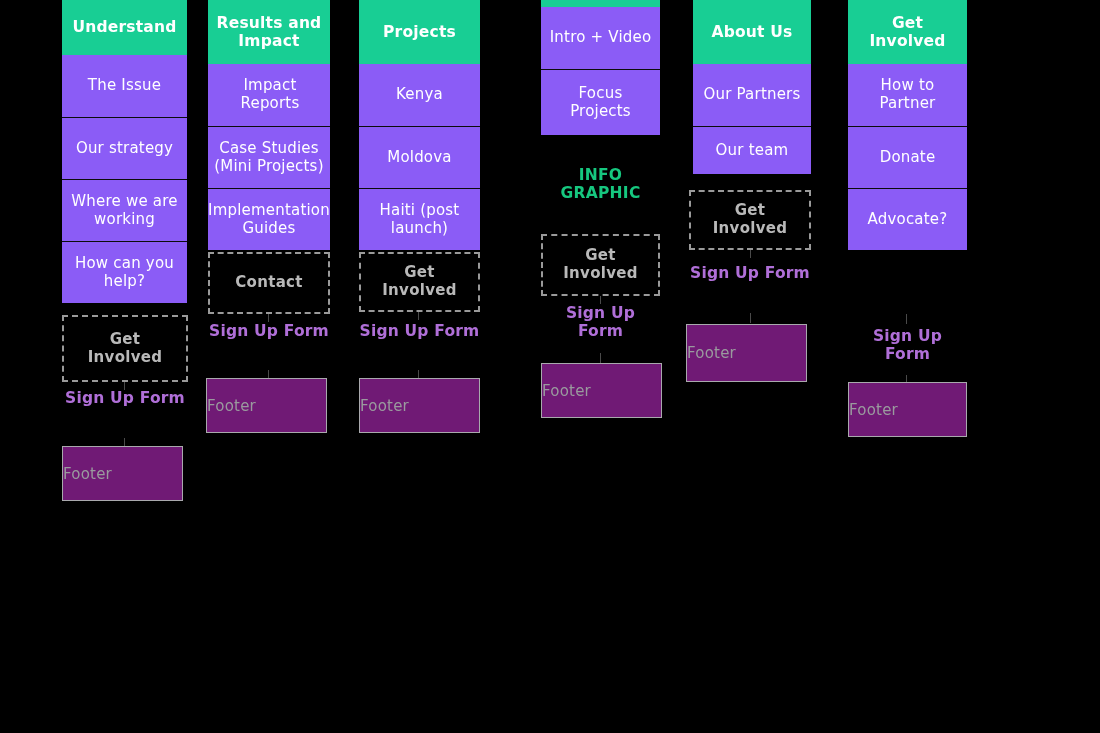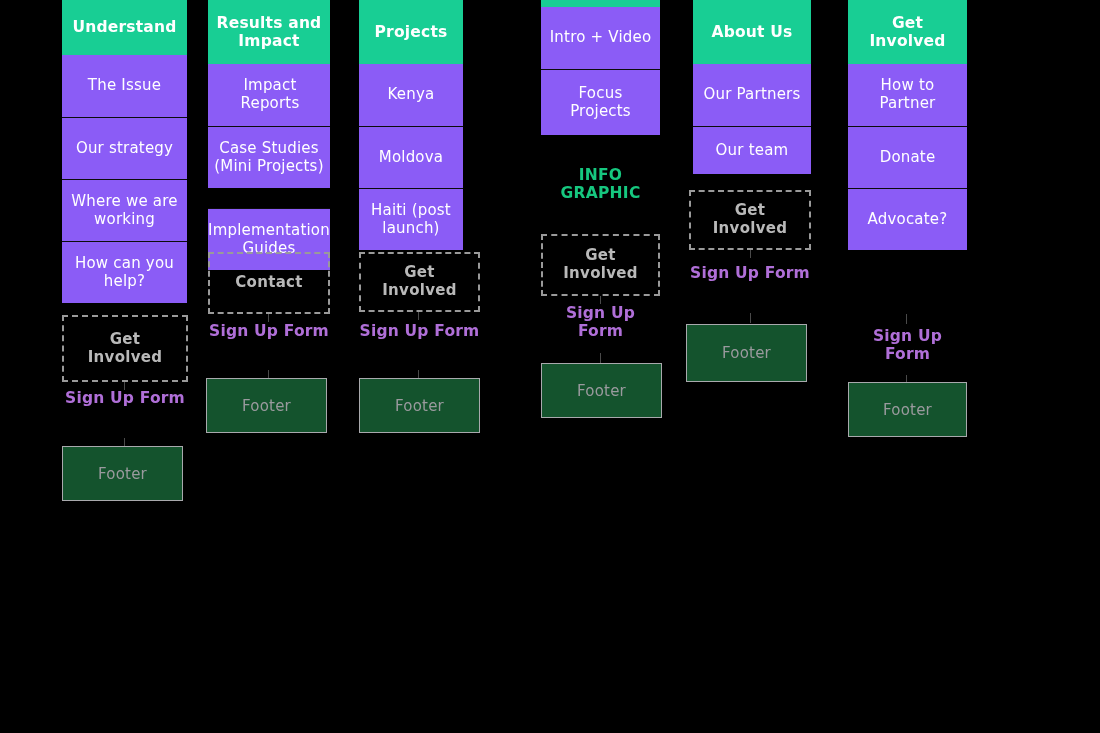--- a/index.html
+++ b/index.html
@@ -93,27 +93,26 @@
     font-weight: 700;
     font-size: 15.5px;
     line-height: 1.16;
     letter-spacing: 0.3px;
   }
 
   
   .footer-box {
     position: absolute;
     box-sizing: border-box;
-    background: #14532d;
+    background: #701a75;
     border: 1px solid #a9a9ad;
     color: #9a9a9e;
     font-size: 15px;
     display: flex;
     align-items: center;
-    justify-content: center;
     letter-spacing: 0.2px;
   }
 
   
   .link-line {
     position: absolute;
     width: 1px;
     background: #4a4a4a;
   }
 </style>
@@ -138,34 +137,34 @@
   <div class="link-line" style="left:124px; top:438px; height:8px;"></div>
   <div class="footer-box" style="left:62px; top:446px; width:121px; height:55px;">
     <span>Footer</span>
   </div>
 
   <div class="connector-stub" style="left:268px; height:14px;"></div>
   <div class="column" style="left:208px; width:122px;">
     <div class="node header" style="height:64px;">Results and Impact</div>
     <div class="node sub first" style="height:62px;padding-left:8px;">Impact Reports</div>
     <div class="node sub" style="height:62px;">Case Studies (Mini Projects)</div>
-    <div class="node sub" style="height:62px;margin-top:20px;">Implementation Guides</div>
+    <div class="node sub" style="height:62px;">Implementation Guides</div>
   </div>
   <div class="node dashed" style="position:absolute; left:208px; top:252px; width:122px; height:62px;">Contact</div>
   <div class="link-line" style="left:268px; top:314px; height:8px;"></div>
   <div class="label-purple" style="left:208px; top:323px; width:122px;">
     <span>Sign Up Form</span>
   </div>
   <div class="link-line" style="left:268px; top:370px; height:8px;"></div>
   <div class="footer-box" style="left:206px; top:378px; width:121px; height:55px;">
     <span>Footer</span>
   </div>
 
   <div class="connector-stub" style="left:418px; height:14px;"></div>
-  <div class="column" style="left:359px; width:104px;">
+  <div class="column" style="left:359px; width:121px;">
     <div class="node header" style="height:64px;">Projects</div>
     <div class="node sub first" style="height:62px;">Kenya</div>
     <div class="node sub" style="height:62px;">Moldova</div>
     <div class="node sub" style="height:62px;">Haiti (post launch)</div>
   </div>
   <div class="node dashed" style="position:absolute; left:359px; top:252px; width:121px; height:60px;">Get Involved</div>
   <div class="link-line" style="left:418px; top:312px; height:8px;"></div>
   <div class="label-purple" style="left:359px; top:323px; width:121px;">
     <span>Sign Up Form</span>
   </div>

